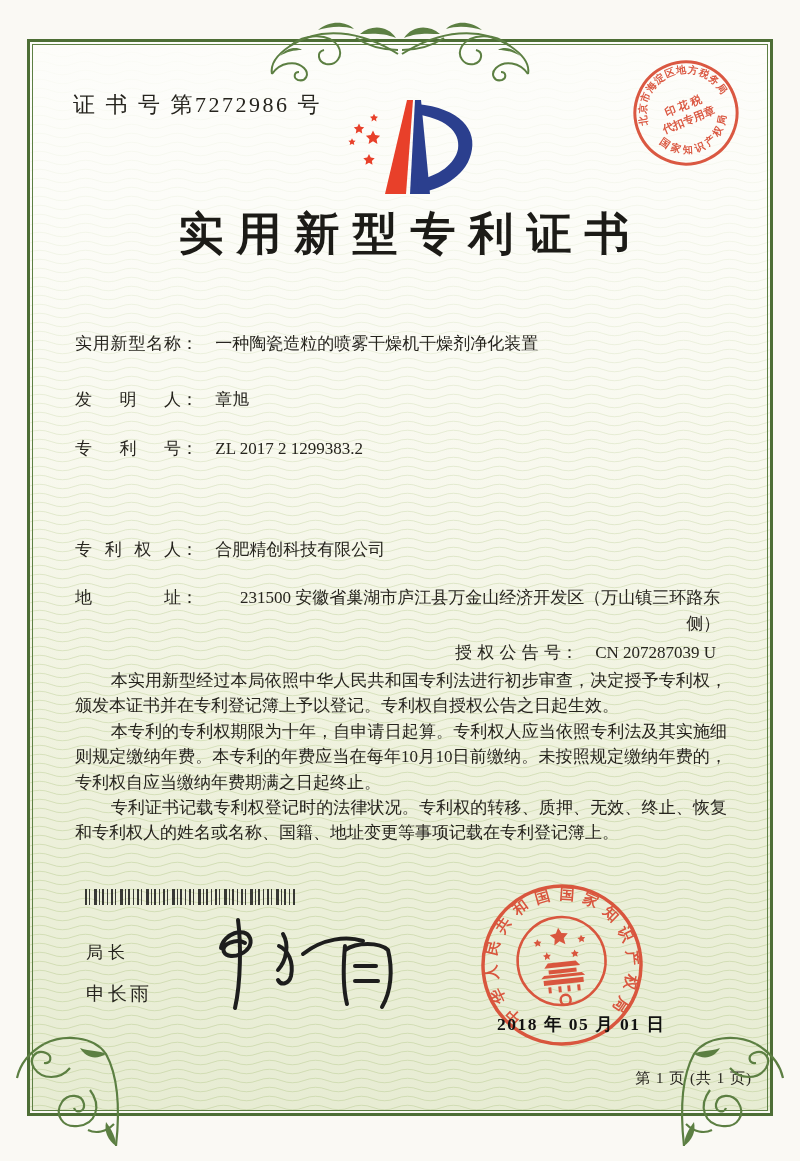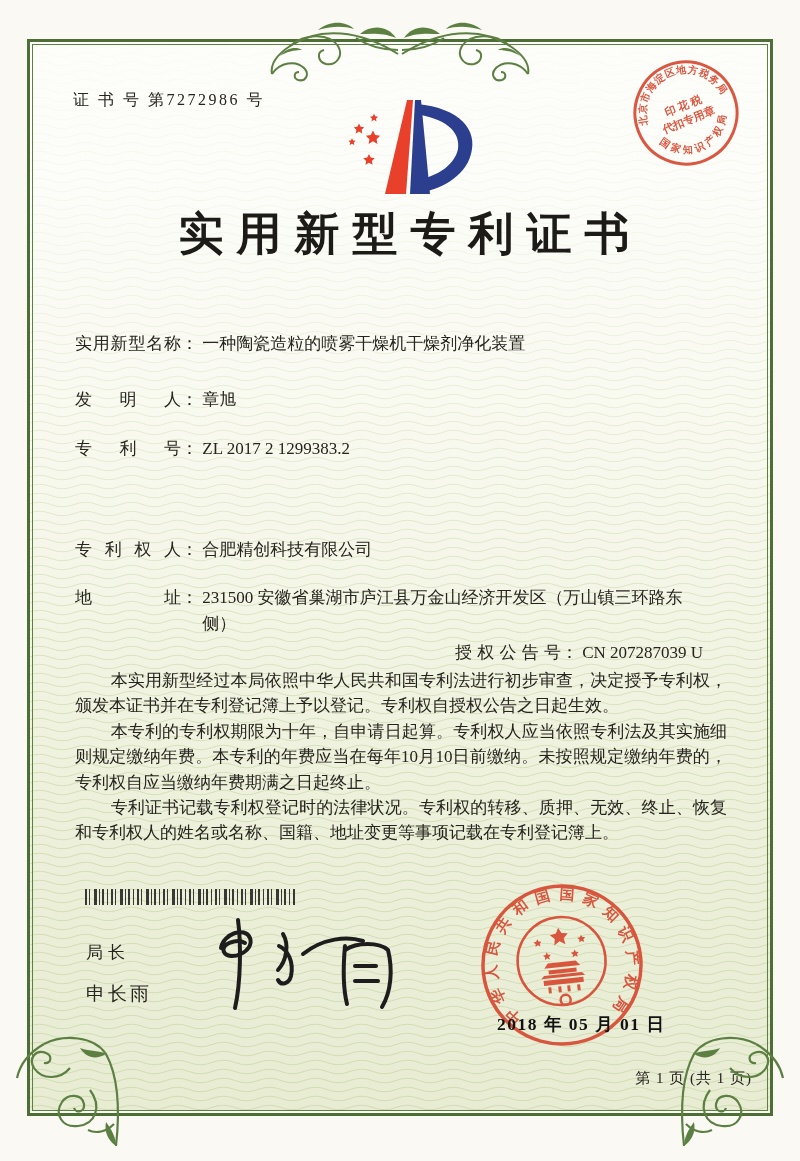--- a/index.html
+++ b/index.html
@@ -8,28 +8,28 @@
   
   .tint{position:absolute;left:28px;top:41px;width:744px;height:1070px;
         background:linear-gradient(180deg,#fbfbf5 0%,#f6f7ea 40%,#eef1dc 68%,#e7ecd3 100%);}
   .waves{position:absolute;left:28px;top:41px;}
   .lightwash{position:absolute;left:28px;top:41px;width:744px;height:1070px;
         background:linear-gradient(180deg,rgba(253,253,250,.95) 0%,rgba(253,253,250,.75) 16%,
         rgba(251,251,244,.4) 36%,rgba(249,249,240,.12) 55%,rgba(247,247,236,0) 75%);}
   .frame{position:absolute;left:27px;top:39px;right:27px;bottom:45px;border:3px solid #4d6e35;pointer-events:none;}
   .frame-inner{position:absolute;inset:2px;border:1px solid #5d7f43;}
   .abs{position:absolute;}
-  .cert-no{left:73px;top:90px;font-size:16px;letter-spacing:2.5px;}
+  .cert-no{left:73px;top:90px;font-size:22px;letter-spacing:2.5px;}
   .title{left:4px;width:800px;top:204px;text-align:center;font-size:45px;font-weight:700;
          letter-spacing:13px;text-indent:13px;color:#1c1b17;}
   .frow{left:75px;font-size:17px;line-height:1.55;white-space:nowrap;}
   .flabel{display:inline-block;width:106px;text-align:justify;text-align-last:justify;vertical-align:top;}
   .fcolon{display:inline-block;vertical-align:top;}
-  .fval{display:inline-block;vertical-align:top;}
-  .fval.wrap{width:505px;white-space:normal;}
+  .fval{display:inline-block;margin-left:13px;vertical-align:top;}
+  .fval.wrap{width:505px;white-space:normal;text-align:right;}
   .paras{left:75px;top:668px;width:652px;font-size:17px;line-height:25.4px;text-align:justify;}
   .paras p{margin:0;text-indent:2.1em;}
   .barcode{left:85px;top:889px;width:211px;height:16px;opacity:.85;
     background:repeating-linear-gradient(90deg,
       #191919 0px,#191919 2px,transparent 2px,transparent 4px,
       #191919 4px,#191919 5px,transparent 5px,transparent 9px,
       #191919 9px,#191919 12px,transparent 12px,transparent 14px,
       #191919 14px,#191919 15px,transparent 15px,transparent 17px,
       #191919 17px,#191919 19px,transparent 19px,transparent 22px,
       #191919 22px,#191919 23px,transparent 23px,transparent 26px);}

